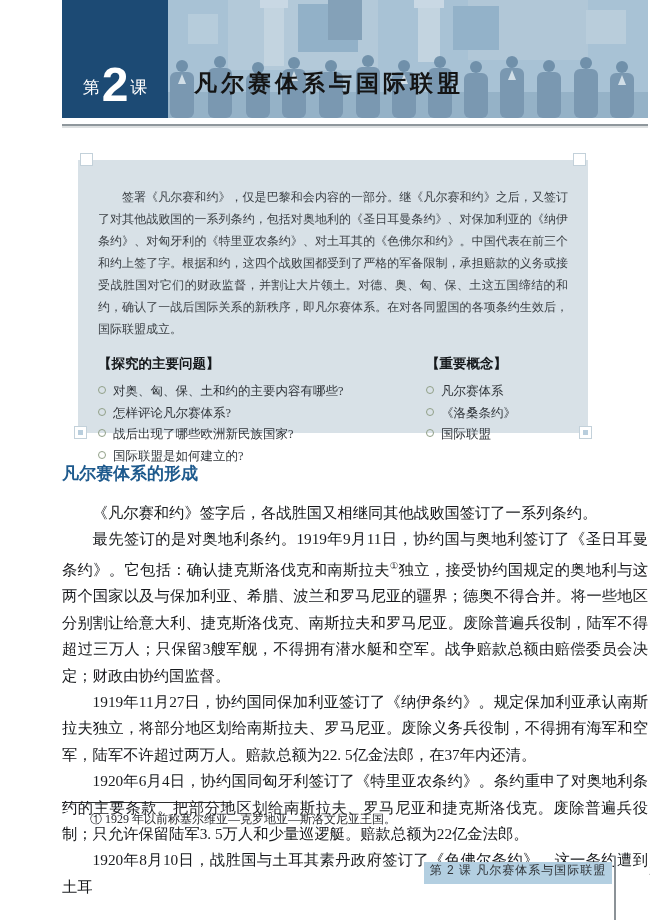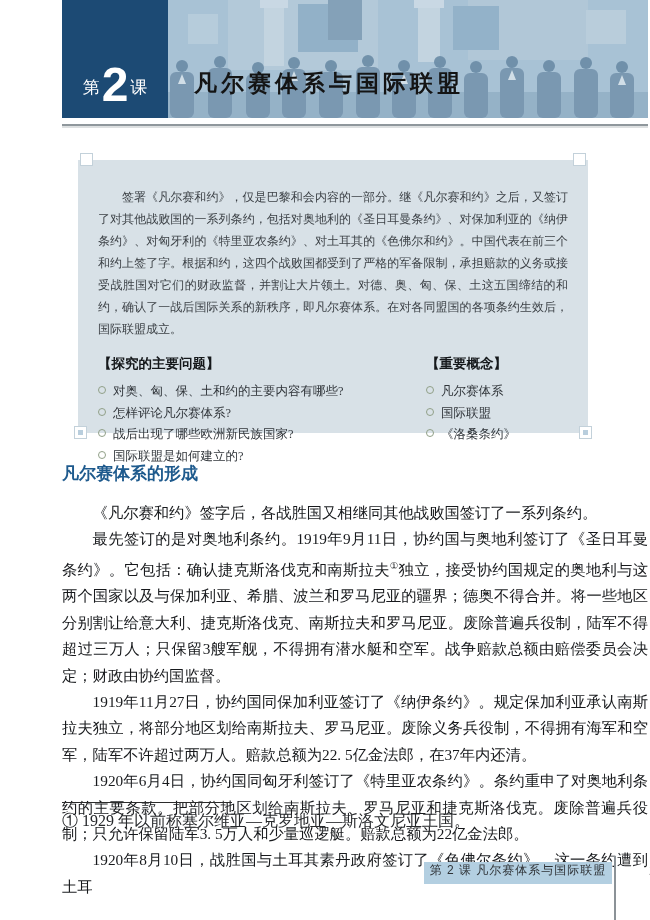--- a/index.html
+++ b/index.html
@@ -70,21 +70,21 @@
   }
   .content p {
     font-size:15.3px; line-height:26.4px; color:#17191c;
     text-align:justify; text-indent:2em;
   }
   .content sup { font-size:9.5px; }
 
   
   .footnote { position:absolute; left:62px; top:802px; width:586px; }
   .fn-rule { width:170px; height:1px; background:#2b2b2b; }
-  .fn-text { margin-top:8px; font-size:16px; color:#26282b; }
+  .fn-text { margin-top:8px; font-size:12px; color:#26282b;margin-left:28px; }
 
   
   .footer-bar {
     position:absolute; left:424px; top:862px; width:188px; height:22px;
     background:#b3cfe1; display:flex; align-items:flex-start; justify-content:center;
   }
   .footer-label {
     font-family:"Liberation Sans","DejaVu Sans",sans-serif;
     font-size:12px; color:#2e3236; letter-spacing:1px; white-space:nowrap;
   }
@@ -200,25 +200,25 @@
         </div>
       </div>
       <div class="col-concepts">
         <div class="list-title">【重要概念】</div>
         <div class="q-item">
           <span class="bullet"></span>
           <span>凡尔赛体系</span>
         </div>
         <div class="q-item">
           <span class="bullet"></span>
+          <span>《洛桑条约》</span>
+        </div>
+        <div class="q-item">
+          <span class="bullet"></span>
           <span>国际联盟</span>
-        </div>
-        <div class="q-item">
-          <span class="bullet"></span>
-          <span>《洛桑条约》</span>
         </div>
       </div>
     </div>
   </div>
 
   <div class="content">
     <div class="section-title">凡尔赛体系的形成</div>
     <p>《凡尔赛和约》签字后，各战胜国又相继同其他战败国签订了一系列条约。</p>
     <p><span>最先签订的是对奥地利条约。1919年9月11日，协约国与奥地利签订了《圣日耳曼条约》。它包括：确认捷克斯洛伐克和南斯拉夫</span><sup>①</sup><span>独立，接受协约国规定的奥地利与这两个国家以及与保加利亚、希腊、波兰和罗马尼亚的疆界；德奥不得合并。将一些地区分别割让给意大利、捷克斯洛伐克、南斯拉夫和罗马尼亚。废除普遍兵役制，陆军不得超过三万人；只保留3艘军舰，不得拥有潜水艇和空军。战争赔款总额由赔偿委员会决定；财政由协约国监督。</span></p>
     <p>1919年11月27日，协约国同保加利亚签订了《纳伊条约》。规定保加利亚承认南斯拉夫独立，将部分地区划给南斯拉夫、罗马尼亚。废除义务兵役制，不得拥有海军和空军，陆军不许超过两万人。赔款总额为22. 5亿金法郎，在37年内还清。</p>

